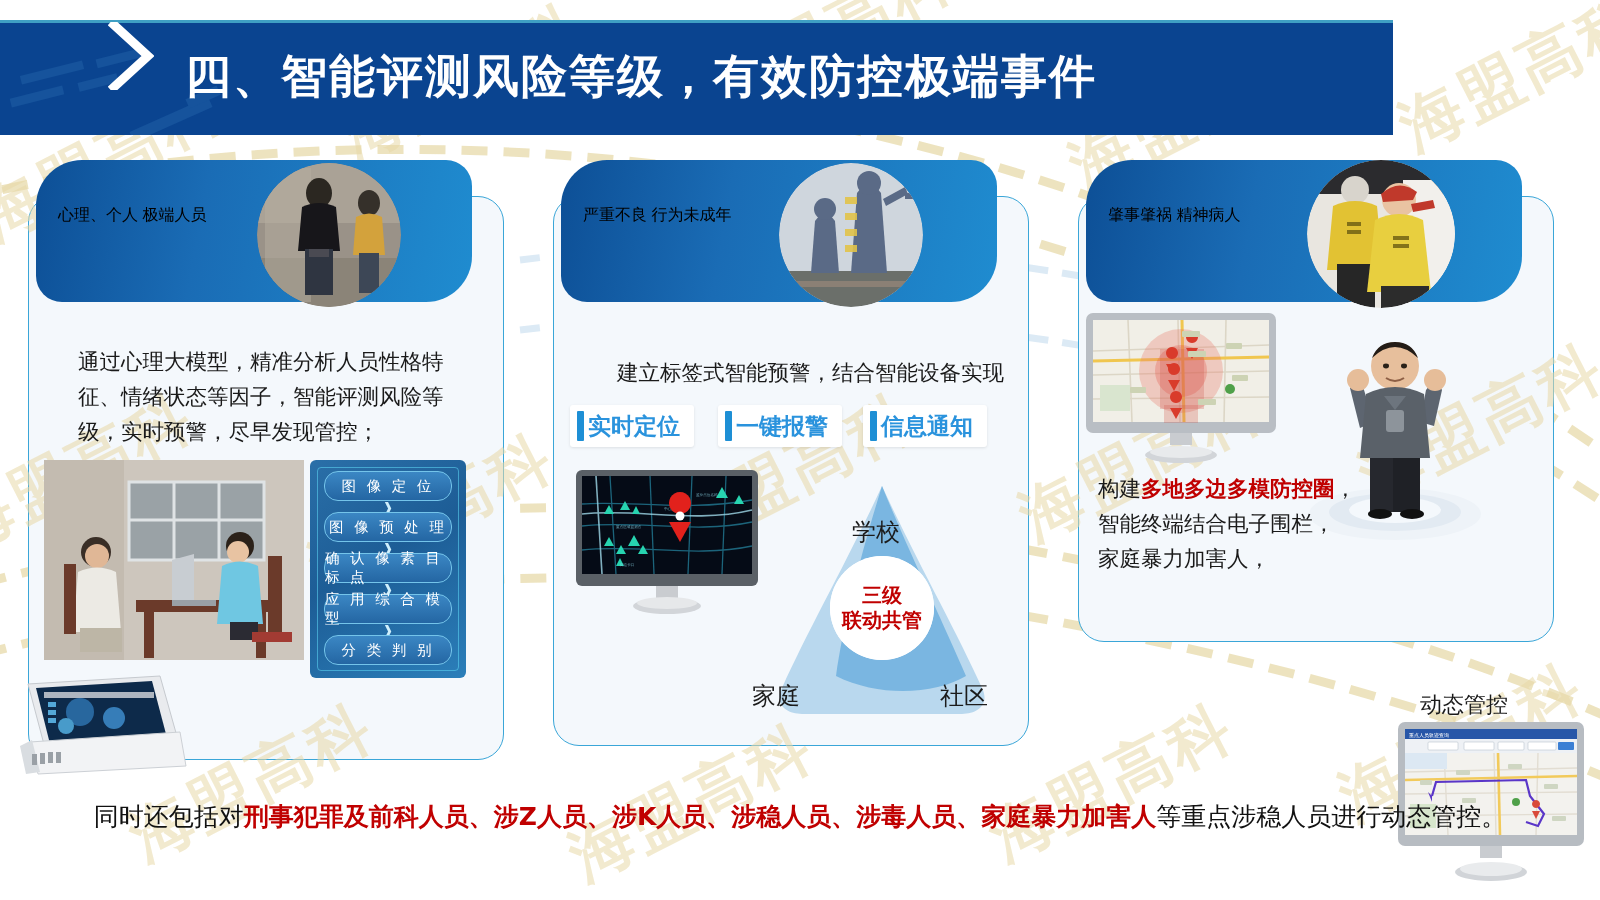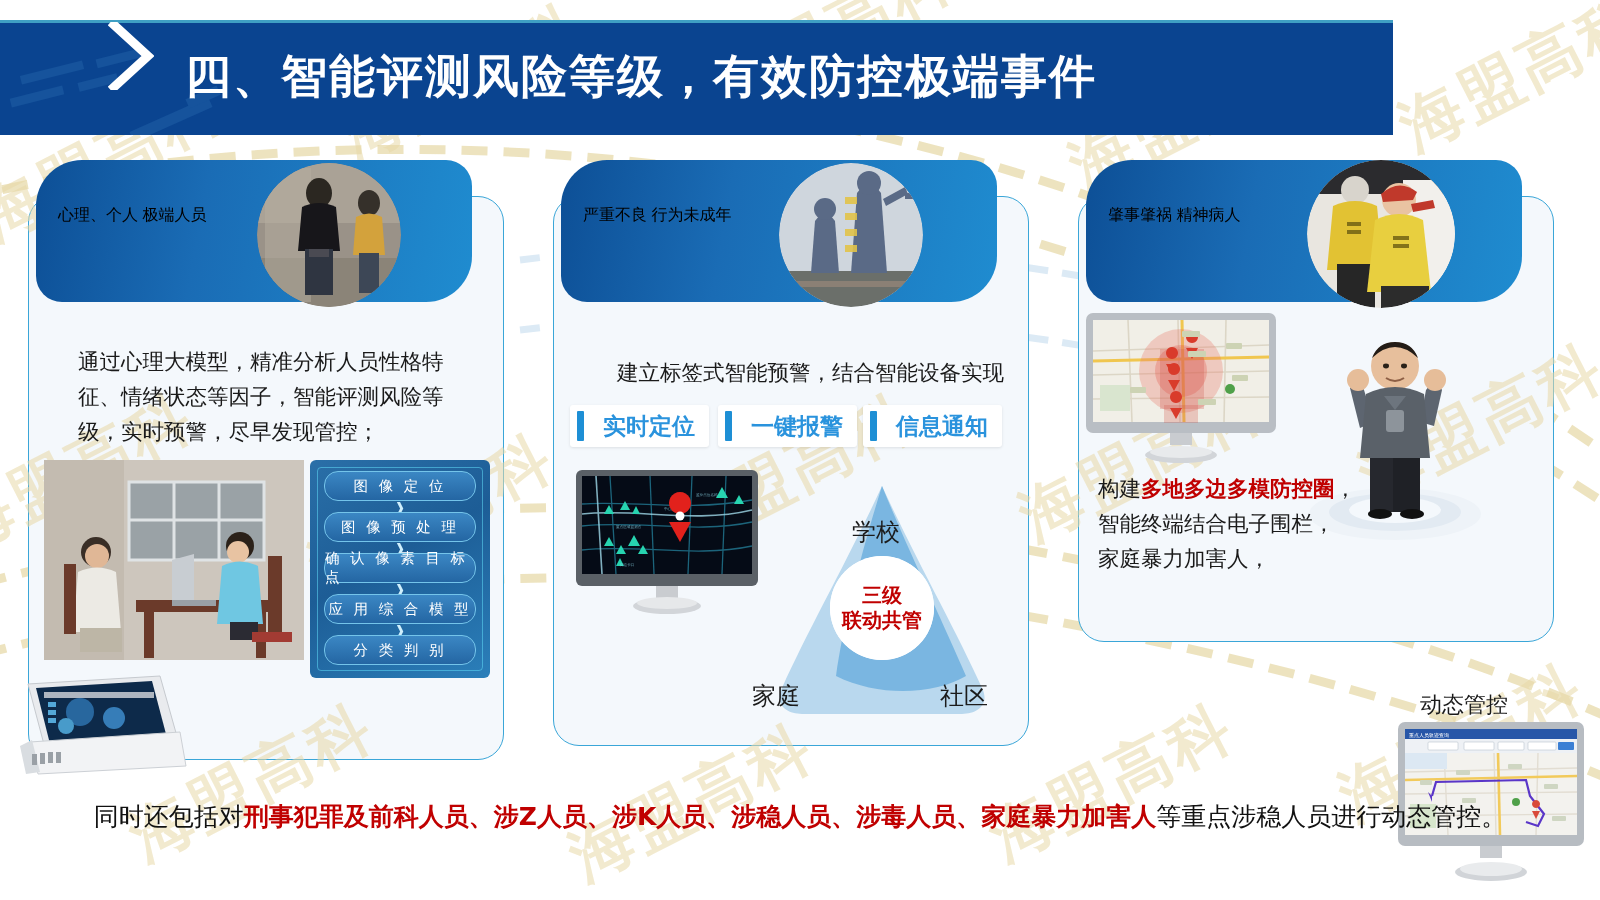--- a/index.html
+++ b/index.html
@@ -53,21 +53,21 @@
   }
   .red{color:#c00000;font-weight:bold;}
 
   
   .chip{
     position:absolute;background:#ffffff;height:42px;border-radius:3px;z-index:6;
     display:flex;align-items:center;box-shadow:0 1px 3px rgba(0,0,0,.10);
   }
   .chip .bar{width:7px;height:30px;background:#1e8fd5;margin-left:7px;border-radius:1px;}
   .chip .lbl{
-    color:#2a93dd;font-size:23px;font-weight:bold;margin-left:19px;margin-right:14px;
+    color:#2a93dd;font-size:23px;font-weight:bold;margin-left:4px;margin-right:14px;
     font-family:"DejaVu Sans","Liberation Sans",sans-serif;white-space:nowrap;
   }
 
   
   .flowbox{position:absolute;z-index:6;border-radius:6px;overflow:hidden;
     background:linear-gradient(150deg,#2a6fa8 0%,#1d5d96 45%,#2b7fba 100%);}
   .flowbox .inner-glow{position:absolute;inset:7px;border:1.5px solid #5fd8f5;border-radius:4px;opacity:.55;}
   .step{
     position:absolute;left:14px;right:14px;height:28px;border-radius:14px;
     background:linear-gradient(180deg,#3b87c4 0%,#2466a3 100%);
@@ -191,21 +191,21 @@
 
     <circle cx="196" cy="86" r="14" fill="#2b2119"></circle>
     <circle cx="194" cy="92" r="11" fill="#e8c3a2"></circle>
     <path d="M178 106 q18 -9 36 0 l5 58 -46 0 z" fill="#6fc7e2"></path>
     <rect x="186" y="162" width="28" height="18" fill="#2b2b33"></rect>
     <rect x="224" y="96" width="14" height="86" fill="#6b3a2a"></rect>
     <rect x="208" y="172" width="40" height="10" fill="#a23b33"></rect>
   </svg>
 </div>
 
-<div class="flowbox" style="left:310px;top:460px;width:180px;height:218px;">
+<div class="flowbox" style="left:310px;top:460px;width:156px;height:218px;">
   <div class="inner-glow"></div>
   <div class="step" style="top:11px;">图 像 定 位</div>
   <div class="chevdown" style="top:41px;">❱</div>
   <div class="step" style="top:52px;">图 像 预 处 理</div>
   <div class="chevdown" style="top:82px;">❱</div>
   <div class="step" style="top:93px;">确 认 像 素 目 标 点</div>
   <div class="chevdown" style="top:123px;">❱</div>
   <div class="step" style="top:134px;">应 用 综 合 模 型</div>
   <div class="chevdown" style="top:164px;">❱</div>
   <div class="step" style="top:175px;">分 类 判 别</div>

